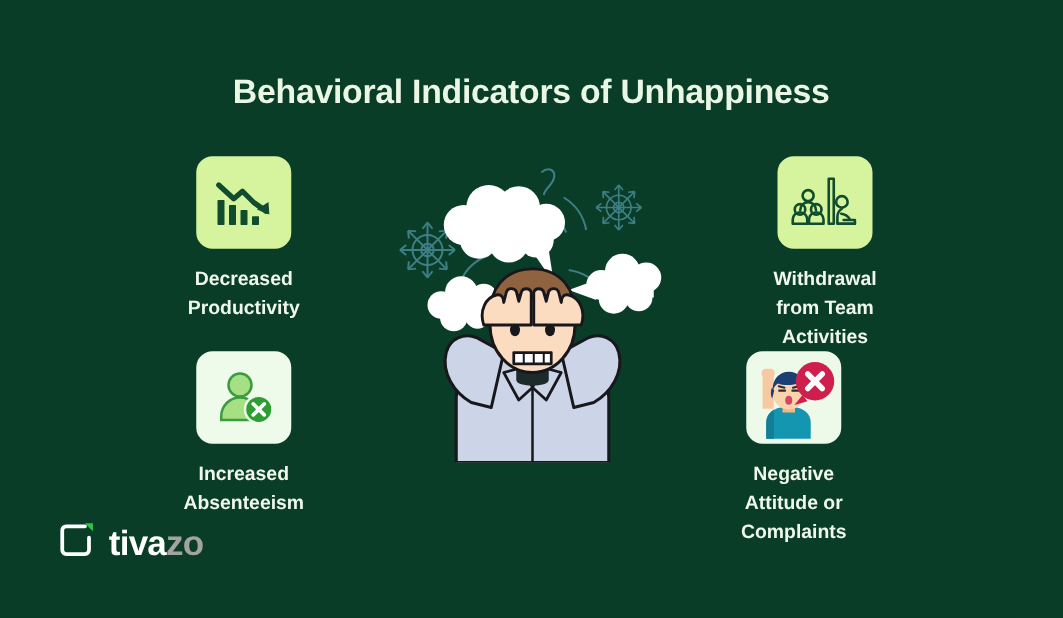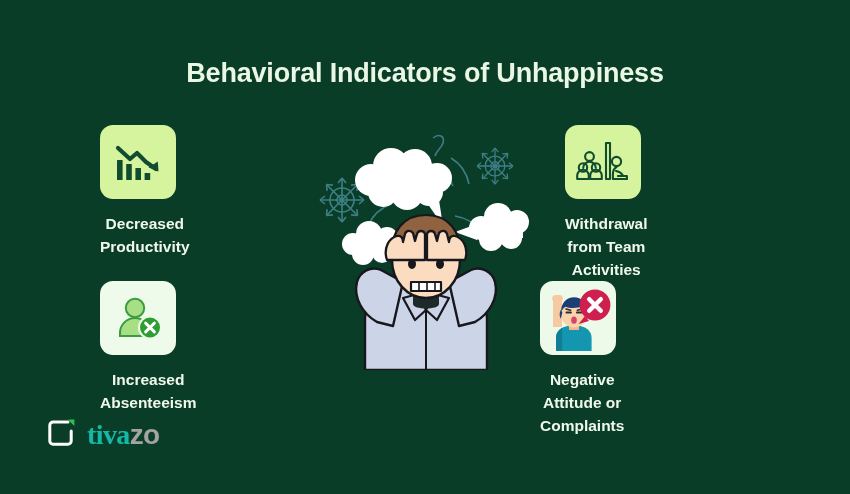--- a/index.html
+++ b/index.html
@@ -30,21 +30,21 @@
     font-weight: bold;
     letter-spacing: -0.2px;
   }
 
   
   .feature {
     position: absolute;
     width: 190px;
     display: flex;
     flex-direction: column;
-    align-items: flex-start;
+    align-items: center;
   }
   .tile {
     width: 76px;
     height: 74px;
     border-radius: 13px;
     display: flex;
     align-items: center;
     justify-content: center;
     overflow: hidden;
     position: relative;
@@ -85,21 +85,21 @@
     display: flex;
     align-items: center;
     gap: 11px;
   }
   .logo-text {
     font-size: 28px;
     font-weight: bold;
     letter-spacing: -0.6px;
     line-height: 1;
   }
-  .logo-tiva { color: #14b8a6; font-family: Liberation Serif, serif; }
+  .logo-tiva { color: #ffffff; }
   .logo-zo { color: #a3a3a3; }
 </style>
 </head>
 <body>
 
 <div id="infographic">
 
   <div class="title">Behavioral Indicators of Unhappiness</div>
 
   <div class="feature" id="f-productivity">

